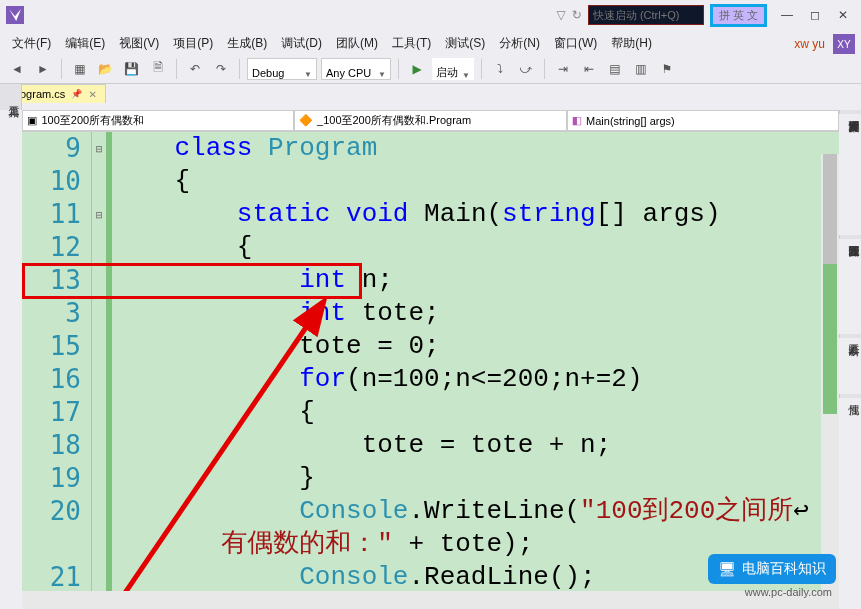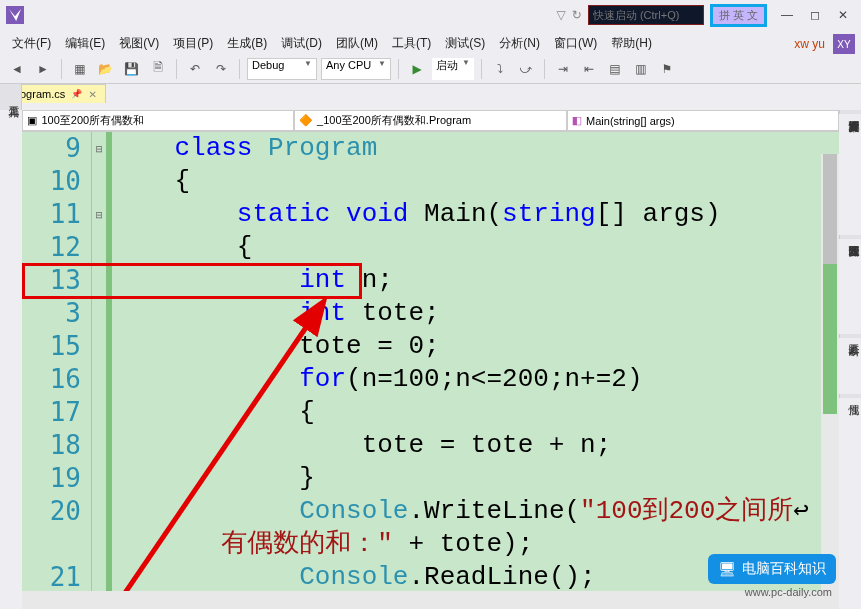--- a/index.html
+++ b/index.html
@@ -15,21 +15,21 @@
     .win-btns { display:flex; gap:4px; margin-left:8px; }
     .win-btns span { width:24px; height:20px; display:flex; align-items:center; justify-content:center; color:#444; font-size:12px; }
     .menubar { display:flex; align-items:flex-end; height: 24px; padding: 0 6px; gap: 2px; }
     .menubar .itm { padding: 2px 6px; color:#222; }
     .menubar .right { margin-left:auto; display:flex; align-items:center; gap:8px; }
     .menubar .user { color:#c2410c; }
     .menubar .badge { width:22px; height:20px; background:#7e5ab8; color:#fff; display:flex; align-items:center; justify-content:center; font-size:10px; }
     .toolbar { display:flex; align-items:center; height: 30px; padding: 0 6px; gap:4px; border-bottom:1px solid #ccc; }
     .tb-btn { width:22px; height:22px; display:flex; align-items:center; justify-content:center; border:1px solid transparent; color:#555; }
     .tb-sep { width:1px; height:20px; background:#ccc; margin:0 3px; }
-    .tb-combo { height:22px; border:1px solid #ccc; background:#fff; font-size:11px; padding: 0 4px; min-width:70px; display:flex; align-items:flex-start; justify-content:space-between; gap:4px; }
+    .tb-combo { height:22px; border:1px solid #ccc; background:#fff; font-size:11px; padding: 0 4px; min-width:70px; display:flex; align-items:flex-end; justify-content:space-between; gap:4px; }
     .tb-combo .chev { font-size:8px; color:#666; }
     .tb-play { color:#388a34; }
     .tabstrip { display:flex; align-items:flex-start; height:26px; background:#eeeef2; position:relative; }
     .left-tool { position:absolute; left:0; top:0; bottom:0; width:22px; background:#e1e1e6; writing-mode:vertical-rl; text-align:center; font-size:11px; color:#333; border-right:1px solid #ccc; padding-top:2px; }
     .right-tool { position:absolute; right:0; top:0; width:22px; background:#e1e1e6; writing-mode:vertical-rl; text-align:center; font-size:11px; color:#333; border-left:1px solid #ccc; padding:2px 0; }
     .tab { background:#fdf6b2; border:1px solid #ccc; border-bottom:none; padding:3px 8px; display:flex; align-items:center; gap:6px; font-size:11px; }
     .tab .pin { font-size:9px; color:#666; }
     .tab .close { font-size:10px; color:#888; }
     .workarea { position:relative; display:flex; height:calc(609px - 30px - 24px - 30px - 26px); }
     .navbar { display:flex; height:22px; border-bottom:1px solid #ccc; background:#eee; }

